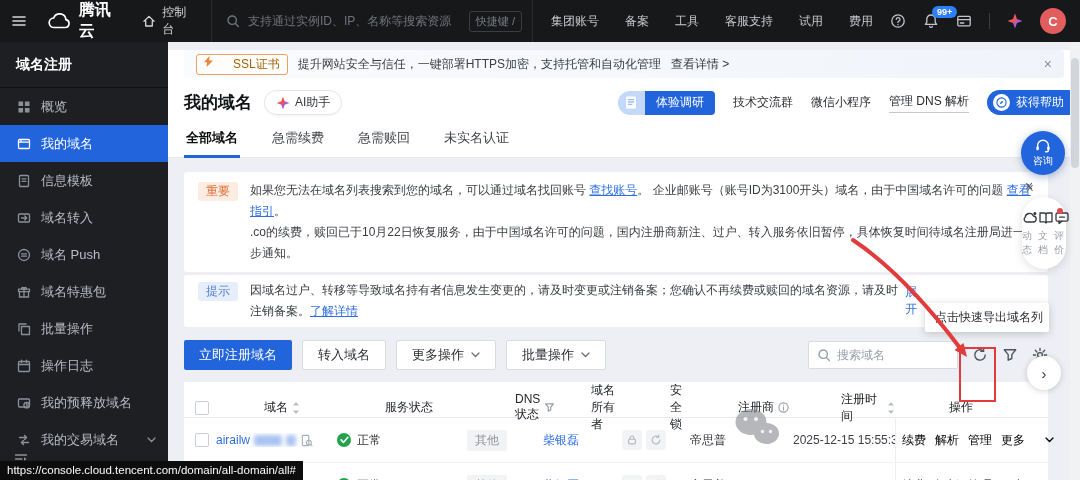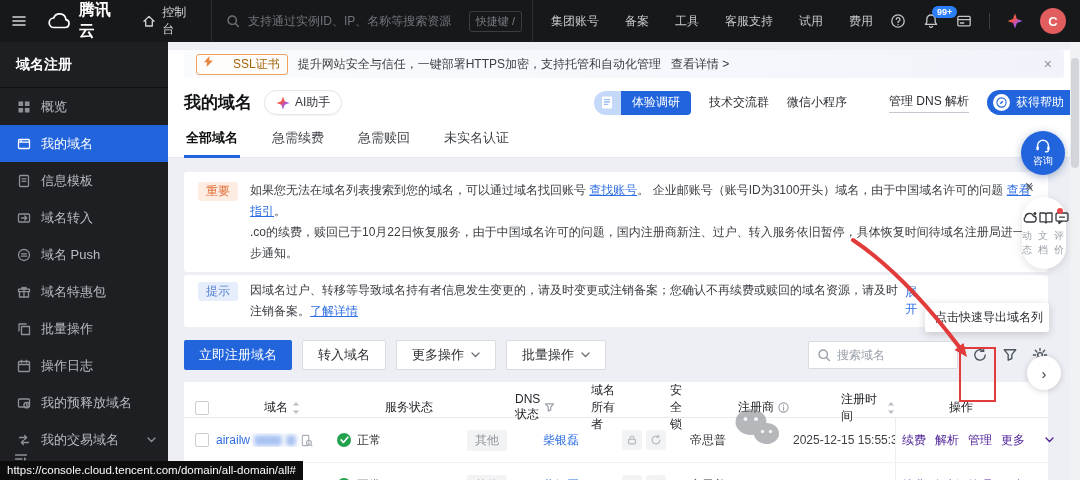--- a/index.html
+++ b/index.html
@@ -64,21 +64,21 @@
   .page-title { font-size:17px; font-weight:bold; color:#111315; }
   .ai-pill { display:flex; align-items:center; gap:5px; border:1px solid #e3e5ea;
              border-radius:14px; padding:3px 11px; margin-left:12px; font-size:12px;
              color:#33363b; box-shadow:0 1px 2px rgba(0,0,0,.05); cursor:pointer; }
   .header-right { margin-left:auto; display:flex; align-items:center; gap:18px;
                   font-size:12px; color:#2a2c30; }
   .survey-tag { display:flex; height:24px; border-radius:12px 4px 4px 12px; overflow:hidden; cursor:pointer; }
   .survey-icon { width:27px; background:#c4d8fa; display:flex; align-items:center; justify-content:center; }
   .survey-label { background:#2164dc; color:#fff; display:flex; align-items:center; padding:0 11px; }
   .hlink { cursor:pointer; white-space:nowrap; }
-  .hlink.u { border-bottom:1px solid #c4c8ce; padding-bottom:2px;margin-left:24px; }
+  .hlink.u { border-bottom:1px solid #c4c8ce; padding-bottom:2px; }
   .help-pill { display:flex; align-items:center; gap:6px; background:#2164dc; color:#fff;
                border-radius:13px 0 0 13px; padding:4px 16px 4px 6px; margin-right:-16px; cursor:pointer; }
   .help-ic { width:17px; height:17px; border-radius:50%; background:#fff; color:#2164dc;
              display:flex; align-items:center; justify-content:center; }
 
   .tabs { display:flex; gap:30px; padding:0 16px; border-bottom:1px solid #e8eaee; }
   .tab { padding:5px 2px 10px; font-size:13px; color:#3c3f44; position:relative; cursor:pointer; }
   .tab.active { color:#0b0c0d; font-weight:bold; }
   .tab.active::after { content:""; position:absolute; left:0; right:0; bottom:-1px;
                        height:3px; background:#2164dc; }
@@ -126,21 +126,21 @@
   .dot-check { width:14px; height:14px; border-radius:50%; background:#23a24d; flex:none;
                display:flex; align-items:center; justify-content:center; }
   .badge-gray { background:#f2f3f5; color:#8f939a; padding:2px 8px; border-radius:2px;
                 justify-self:start; }
   .owner { color:#2f6fe4; cursor:pointer; }
   .lock-badges { display:flex; gap:4px; }
   .lockb { width:20px; height:20px; border-radius:3px; background:#f2f3f5; color:#b3b8c0;
            display:flex; align-items:center; justify-content:center; cursor:pointer; }
   .cell-time { overflow:hidden; white-space:nowrap; color:#3c3f44; }
   .cell-actions { display:flex; align-items:center; gap:9px; height:100%; padding-left:6px;
-                  border-left:1px solid #eceef1; color:#4c1d95; white-space:nowrap; }
+                  border-left:1px solid #eceef1; color:#000000; white-space:nowrap; }
   .cell-actions span { cursor:pointer; }
   .more-link { display:inline-flex; align-items:center; gap:20px; }
 
   
   .scrollbar { position:absolute; right:0; top:42px; bottom:0; width:10px; background:#f1f2f4; z-index:47; }
   .scroll-thumb { position:absolute; top:16px; right:1px; width:8px; height:110px;
                   background:#d2d5da; border-radius:4px; cursor:pointer; }
 
   .consult { position:absolute; left:1021px; top:131px; width:44px; height:44px; border-radius:50%;
              background:#2164dc; color:#fff; z-index:48; display:flex; flex-direction:column;

